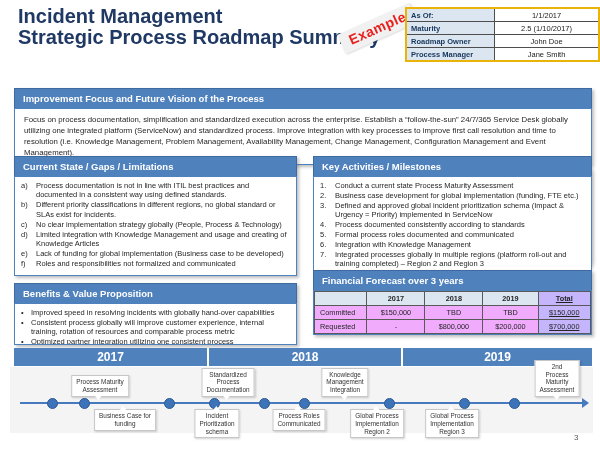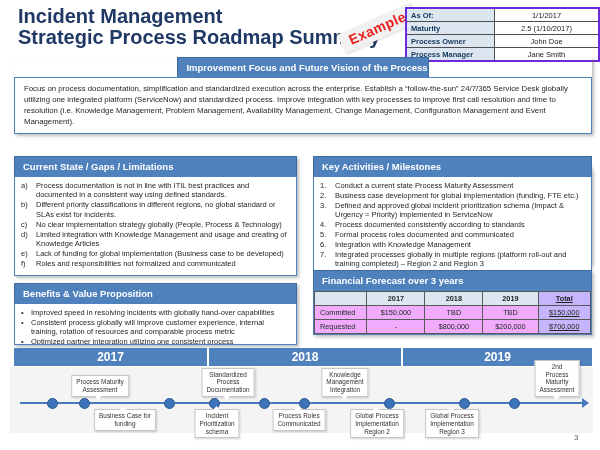--- a/index.html
+++ b/index.html
@@ -8,36 +8,36 @@
     font-family:"Liberation Sans","DejaVu Sans",sans-serif;color:#1a1a1a;
   }
   
   .title{position:absolute;left:18px;top:6px;font-size:20px;font-weight:bold;color:#1F3864;line-height:21px;}
   .stamp{
     position:absolute;left:338px;top:18px;transform:rotate(-24deg);
     background:#f1f1f1;padding:2px 9px 3px 9px;box-shadow:1px 1px 2px rgba(0,0,0,.15);
     color:#e8211d;font-size:14px;font-weight:bold;letter-spacing:.5px;
   }
   
-  .info-table{position:absolute;left:405px;top:7px;border-collapse:collapse;border:2px solid #6d28d9;}
+  .info-table{position:absolute;left:405px;top:7px;border-collapse:collapse;border:2px solid #eab308;}
   .info-table th,.info-table td{border:1px solid #4d4d4d;font-size:7.5px;height:12px;padding:0 4px;}
   .info-table th{background:#DCE6F1;text-align:left;font-weight:bold;width:80px;color:#16365C;}
   .info-table td{background:#ffffff;text-align:center;width:96px;color:#222;}
   .info-table tr:first-child td{font-weight:normal;}
   
   .section{position:absolute;display:flex;flex-direction:column;box-shadow:2px 2px 3px rgba(110,110,110,.45);}
   .sec-header{
     background:#4F81BD;color:#ffffff;font-weight:bold;font-size:9.5px;line-height:19px;
     height:19px;padding-left:8px;border:1px solid #3e6aa0;border-bottom:none;
   }
   .sec-body{
     flex:1;background:#ffffff;border:1px solid #4F81BD;border-top:1px solid #4F81BD;
     font-size:7.5px;line-height:9.4px;color:#262626;padding:4px 6px 2px 6px;overflow:hidden;
   }
-  #improvement{left:14px;top:57px;width:578px;height:77px;align-items:center;}
+  #improvement{left:14px;top:88px;width:578px;height:77px;}
   #improvement .sec-body{font-size:7.8px;line-height:11px;padding:5px 9px;}
   #current-state{left:14px;top:156px;width:283px;height:120px;}
   #key-activities{left:313px;top:156px;width:279px;height:120px;border-radius:17px;}
   #benefits{left:14px;top:283px;width:283px;height:62px;}
   #financial{left:313px;top:270px;width:279px;height:65px;}
   .li{display:flex;margin-bottom:.5px;}
   .li .m{flex:0 0 15px;}
   .li .t{flex:1;}
   .li.bullet .m{flex:0 0 10px;}
   
@@ -98,21 +98,21 @@
     <tbody>
       <tr>
         <th>As Of:</th>
         <td>1/1/2017</td>
       </tr>
       <tr>
         <th>Maturity</th>
         <td>2.5 (1/10/2017)</td>
       </tr>
       <tr>
-        <th>Process Owner</th>
+        <th>Roadmap Owner</th>
         <td>John Doe</td>
       </tr>
       <tr>
         <th>Process Manager</th>
         <td>Jane Smith</td>
       </tr>
     </tbody>
   </table>
 
   <div class="section" id="improvement">

